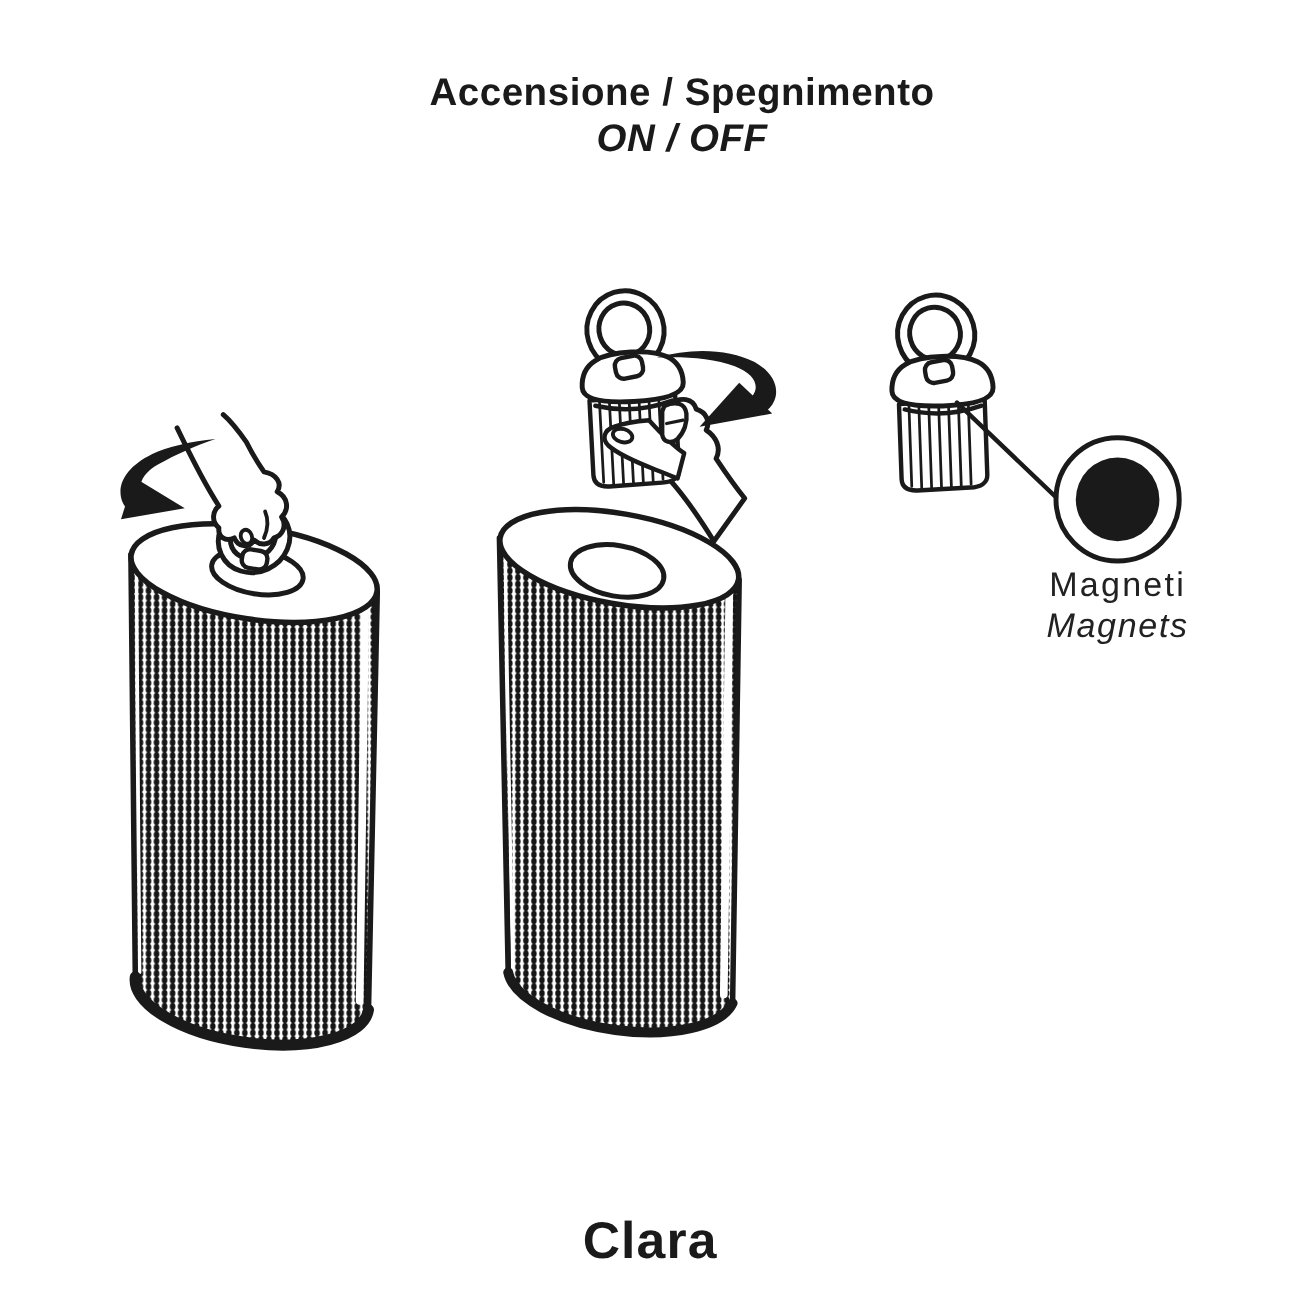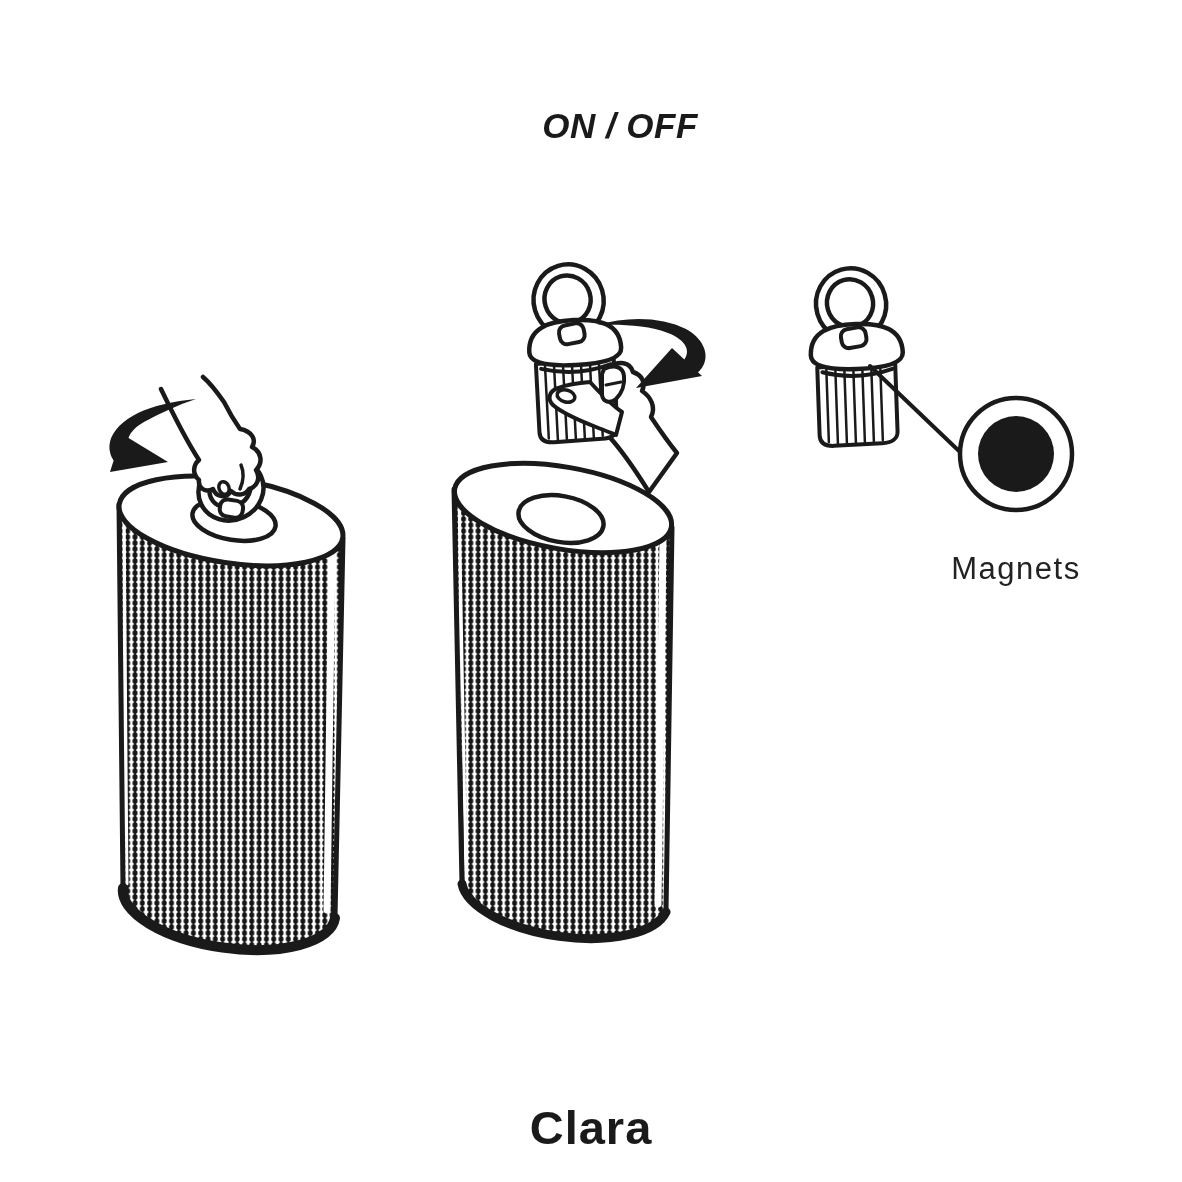--- a/index.html
+++ b/index.html
@@ -3,21 +3,21 @@
 <meta charset="utf-8">
 <style>
   html,body{margin:0;padding:0;background:#fff;}
   .canvas{position:relative;width:1182px;height:1182px;background:#fff;overflow:hidden;
           font-family:"Liberation Sans", sans-serif;color:#1a1a1a;}
   .art{position:absolute;left:0;top:0;width:1182px;height:1182px;}
   .txt{position:absolute;text-align:center;color:#1a1a1a;white-space:nowrap;}
   .title-it{left:58px;right:0;top:64px;font-size:35px;font-weight:bold;letter-spacing:.5px;}
   .title-en{left:58px;right:0;top:106px;font-size:35px;font-weight:bold;font-style:italic;letter-spacing:.5px;}
   .mag-it{left:866px;width:300px;top:514px;font-size:31px;font-weight:normal;letter-spacing:2px;color:#222;}
-  .mag-en{left:866px;width:300px;top:551px;font-size:31px;font-weight:normal;letter-spacing:1.5px;color:#222;}
+  .mag-en{left:866px;width:300px;top:551px;font-size:31px;font-weight:normal;font-style:italic;letter-spacing:1.5px;color:#222;}
   .product{left:0;right:0;top:1064px;font-size:47px;font-weight:bold;letter-spacing:1px;margin-top:36px;}
 </style>
 </head>
 <body>
 
 <div class="canvas">
 
   <svg class="art" viewBox="0 0 1182 1182" fill="none" stroke-linecap="round" stroke-linejoin="round">
     <defs>
       <pattern id="mesh" width="7.3" height="6" patternUnits="userSpaceOnUse">
@@ -94,17 +94,19 @@
     </g>
 
     <g>
       <use href="#cap-def" transform="translate(858 388) rotate(-2)"></use>
       <path d="M 870 366 L 959 451" stroke="#1a1a1a" stroke-width="4"></path>
       <circle cx="1016" cy="454" r="56" fill="#fff" stroke="#1a1a1a" stroke-width="4.5"></circle>
       <circle cx="1016" cy="454" r="38" fill="#1a1a1a"></circle>
     </g>
   </svg>
 
+  <div class="txt title-it">Accensione / Spegnimento</div>
   <div class="txt title-en">ON / OFF</div>
+  <div class="txt mag-it">Magneti</div>
   <div class="txt mag-en">Magnets</div>
   <div class="txt product">Clara</div>
 
 </div>
 
 </body></html>

